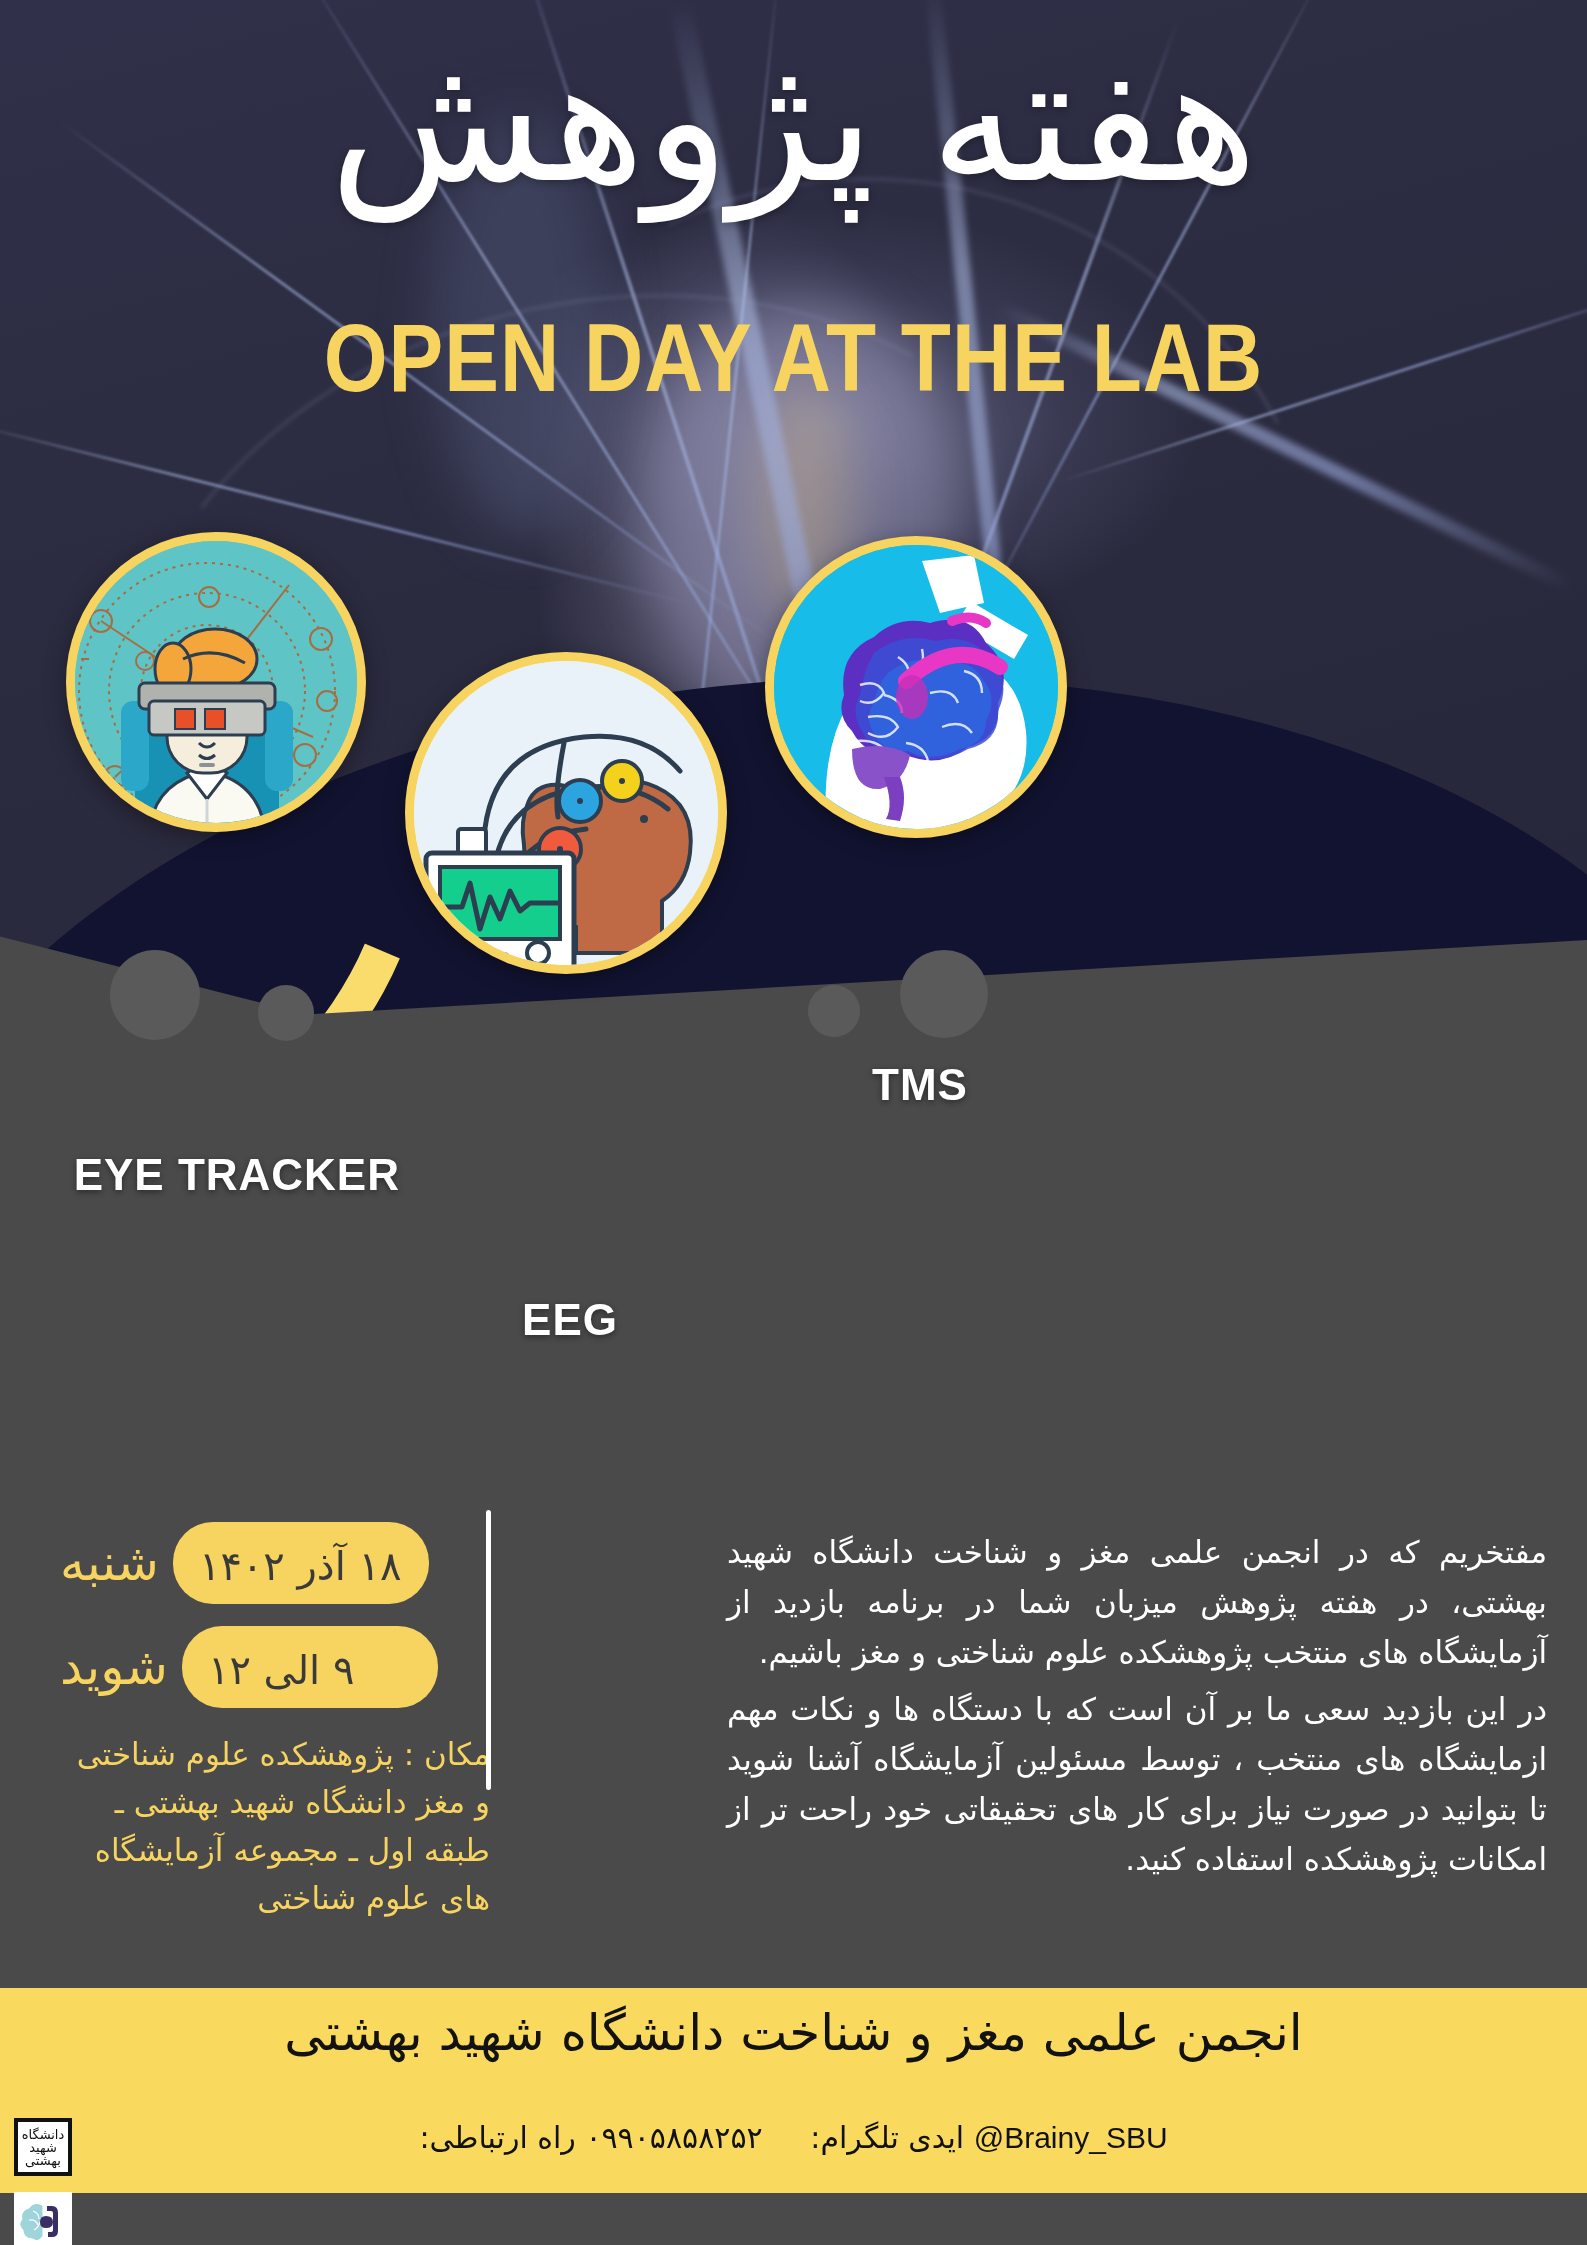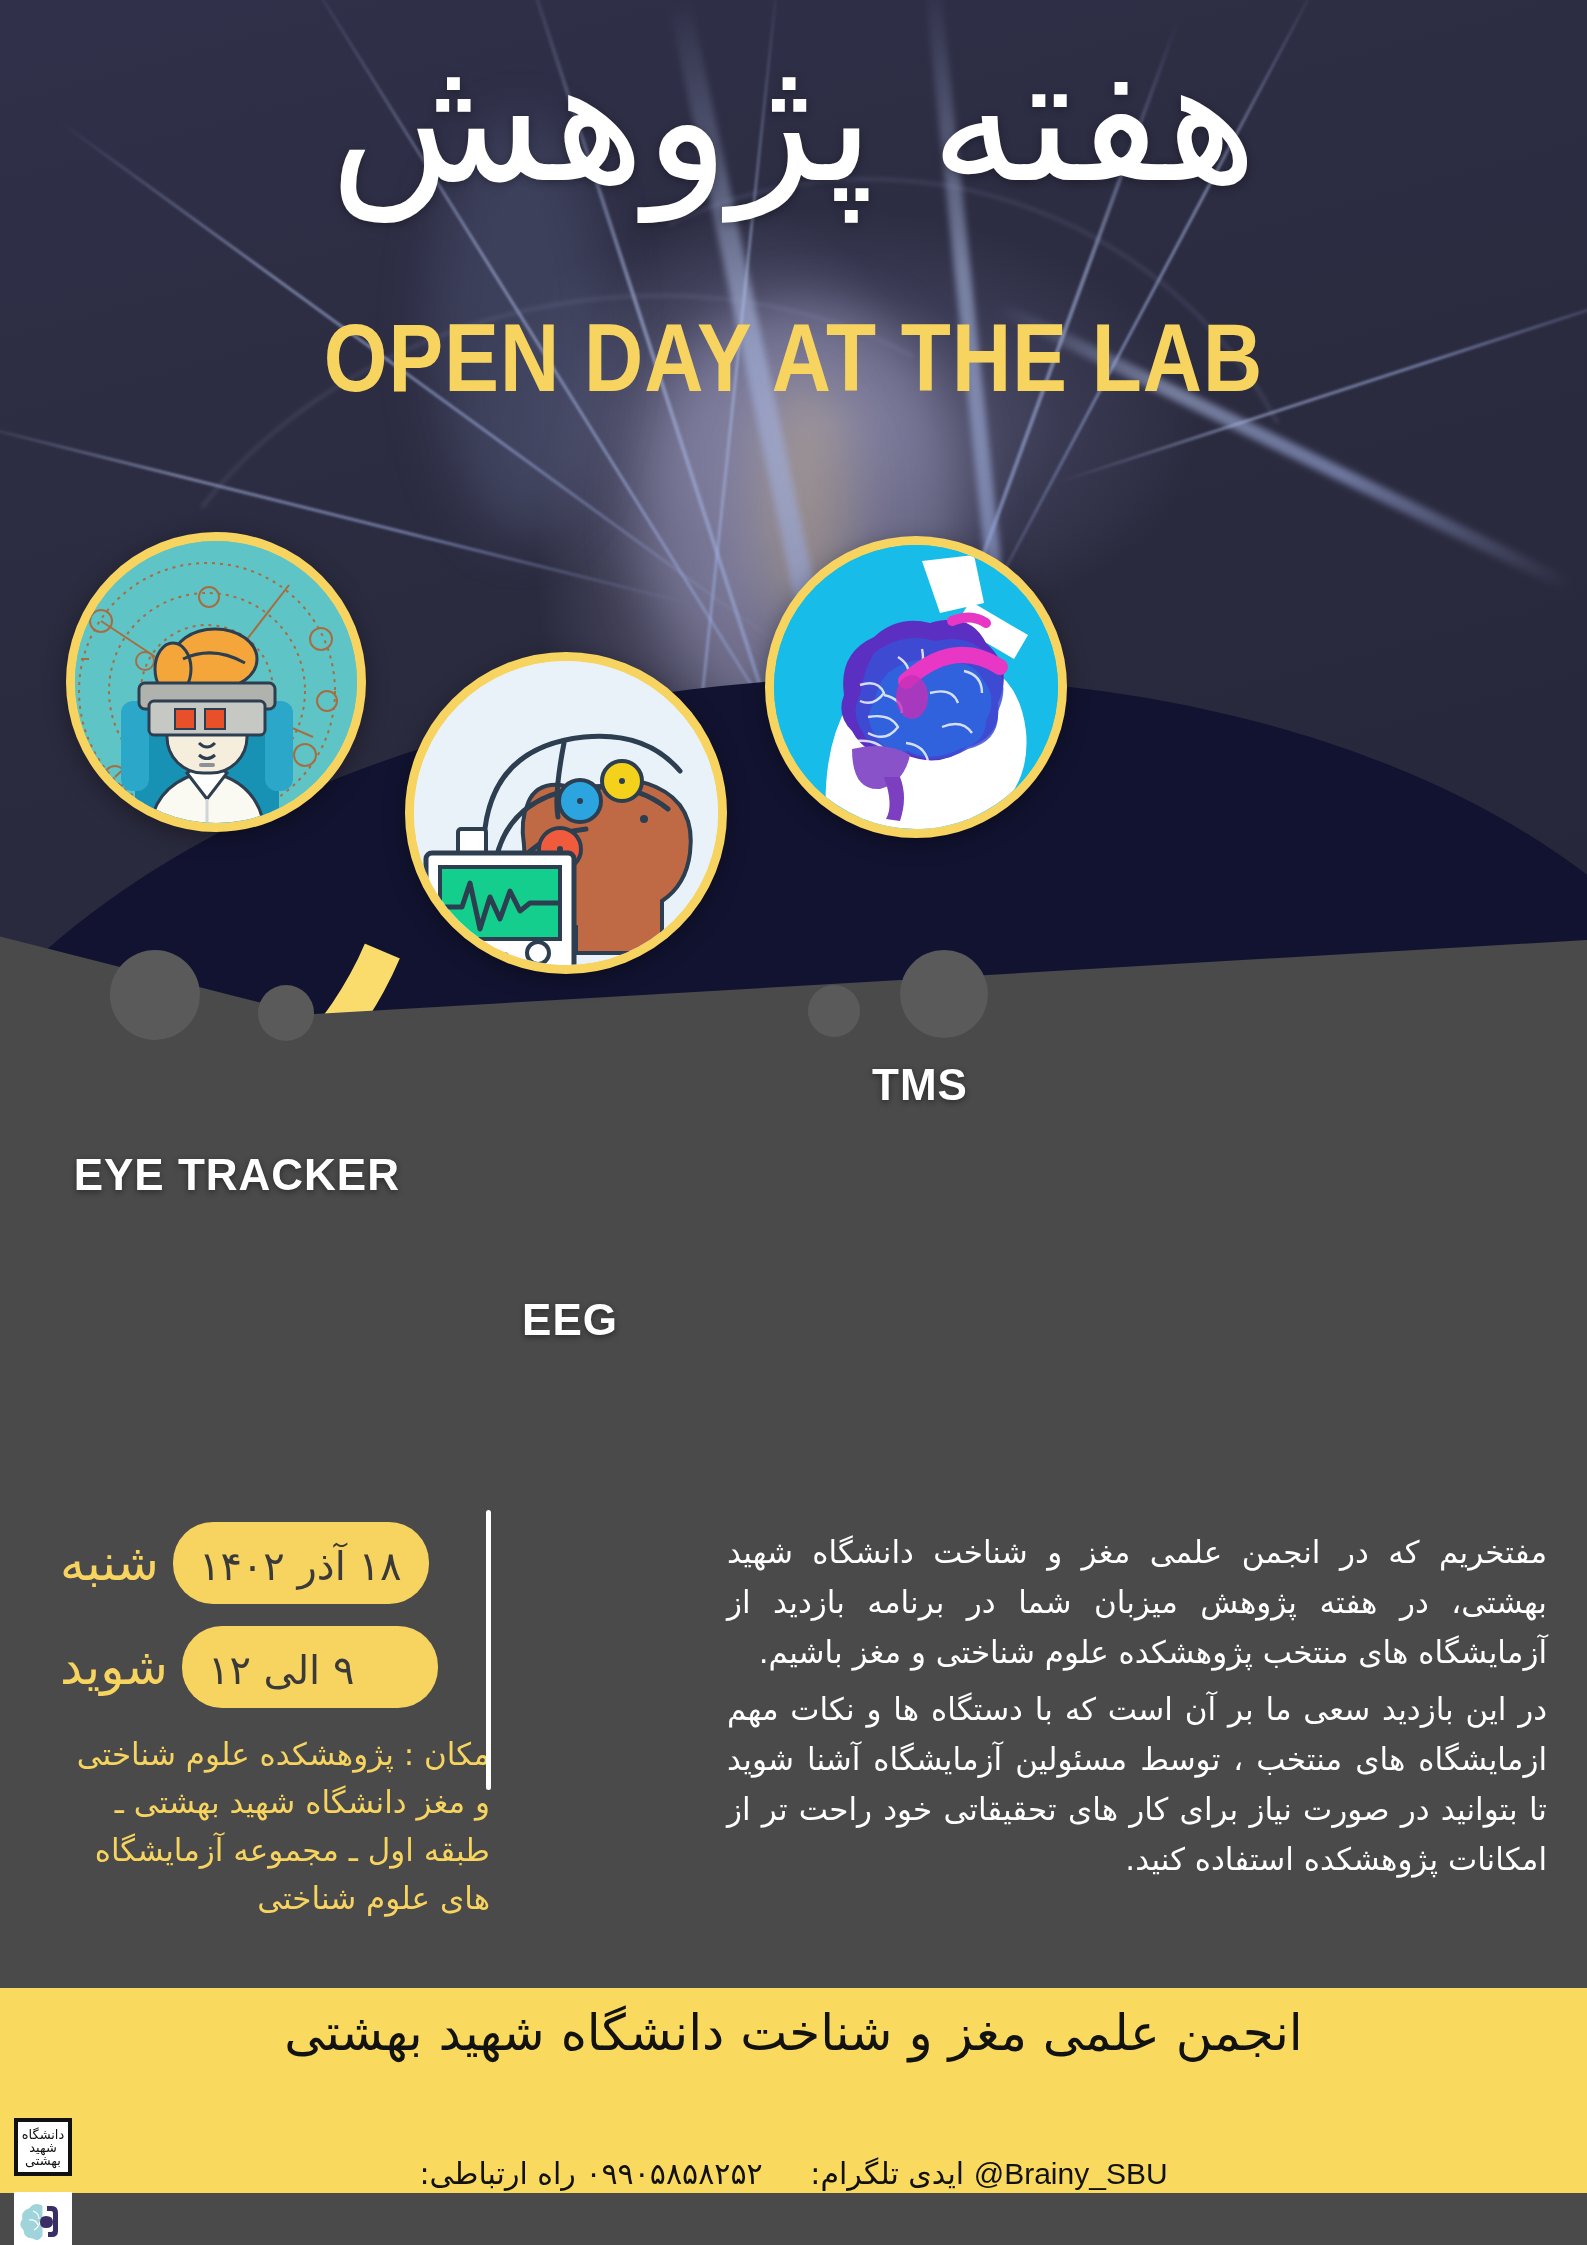--- a/index.html
+++ b/index.html
@@ -166,21 +166,21 @@
   }
   .footer-title{
     position:absolute;left:0;top:18px;width:1587px;
     text-align:center;color:#121212;
     font-size:50px;line-height:1.1;direction:rtl;
     font-weight:400;
   }
   .footer-contact{
     position:absolute;left:0;top:132px;width:1587px;
     text-align:center;color:#111111;
-    font-size:30px;direction:rtl;margin-top:36px;
+    font-size:30px;direction:rtl;
   }
   .footer-contact .telegram{direction:ltr;display:inline-block;font-family:"Liberation Sans",sans-serif;}
   .logos{position:absolute;left:14px;top:130px;display:flex;gap:16px;z-index:13;flex-direction:column;}
   .logo-box{
     width:58px;height:58px;background:#ffffff;
     display:flex;align-items:center;justify-content:center;
   }
   .logo-sbu{border:4px solid #111;}
   .logo-sbu span{font-size:13px;color:#111;line-height:1;text-align:center;direction:rtl;}
   .logo-brain svg{display:block;}

